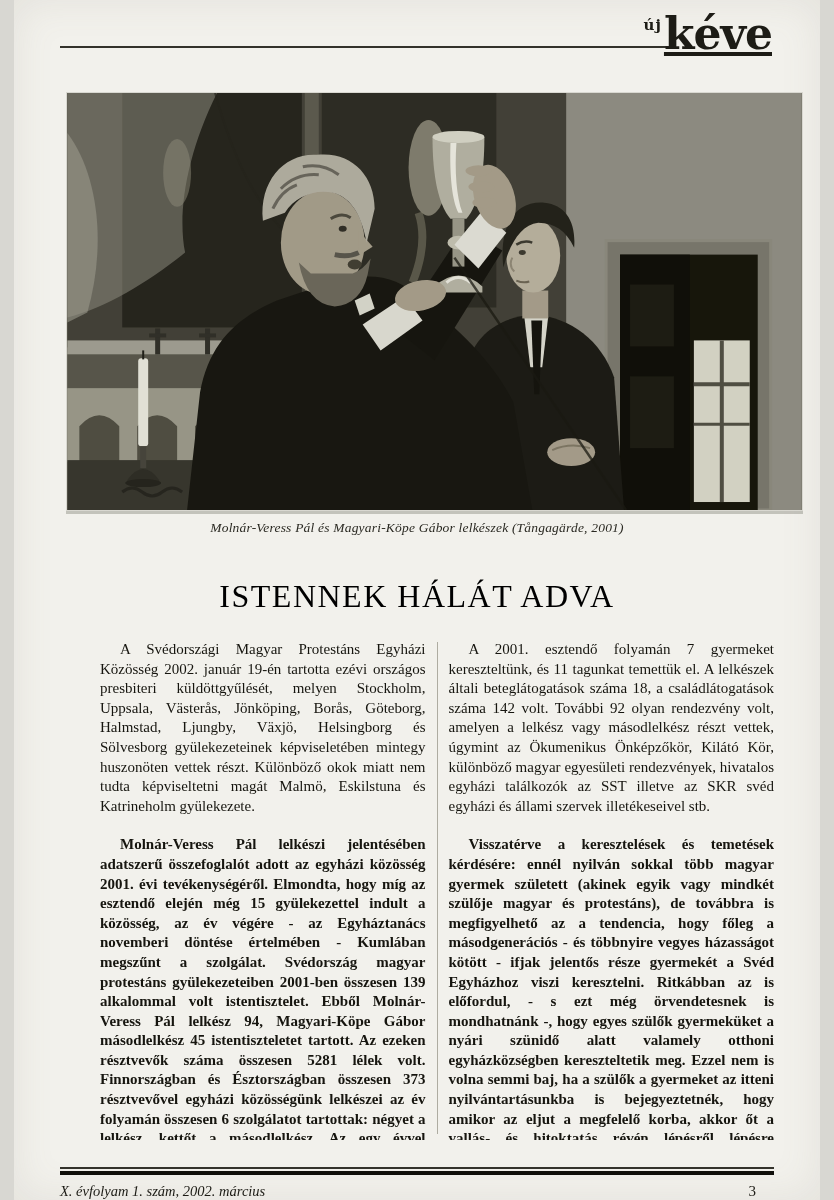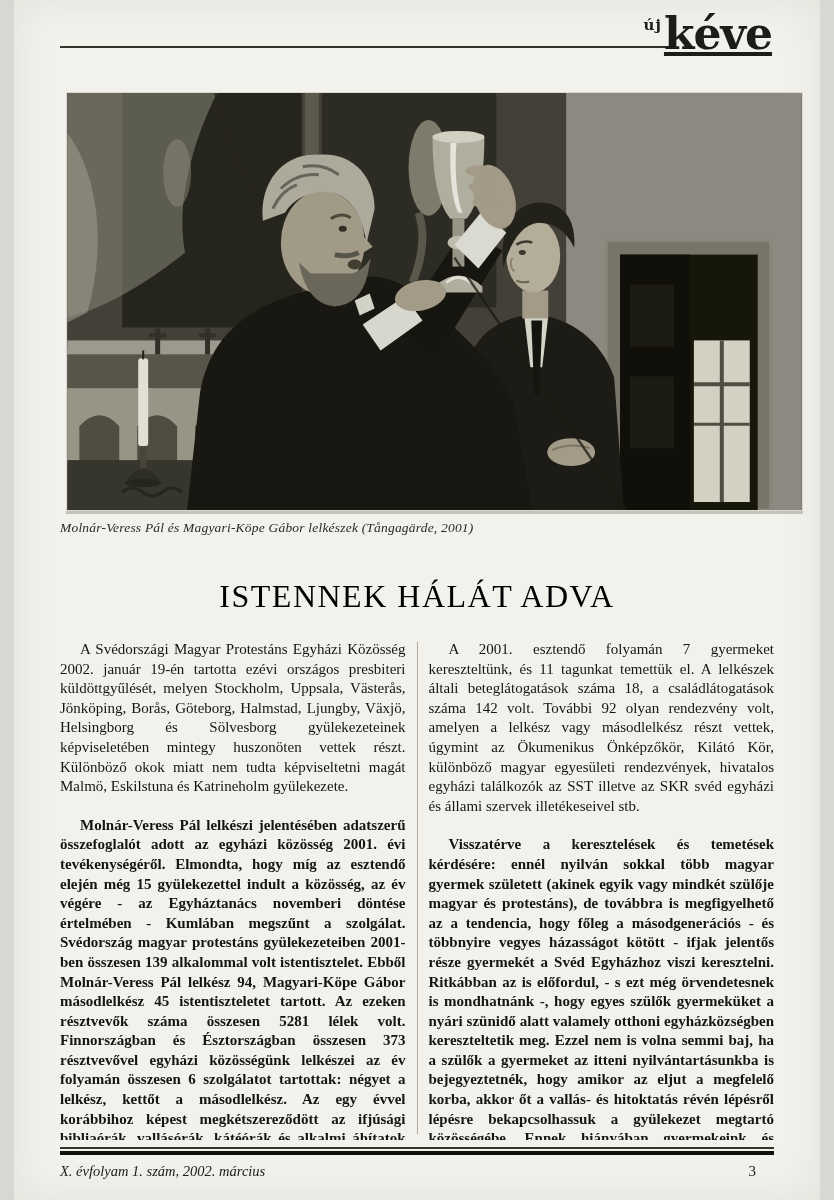--- a/index.html
+++ b/index.html
@@ -25,40 +25,40 @@
   
   .photo-wrap {
     margin-left:6px; width:735px; height:417px;
     background:#6f6d64; overflow:hidden;
     border:1px solid #d9d8d1;
     box-shadow: 0 3px 0 rgba(110,108,98,0.35);
   }
   .photo-wrap svg { display:block; }
 
   .caption {
-    margin-top:9px; text-align:left;
+    margin-top:9px; text-align:center;
     font:italic 13.5px "Liberation Serif", serif;
     color:#2a2922; letter-spacing:0.2px;
   }
 
   .title {
     margin-top:42px; text-align:center;
     font:400 32px "Liberation Serif", serif;
     letter-spacing:1.5px; color:#000000;
   }
 
   
-  .columns { margin-top:25px; display:flex; height:500px; overflow:hidden; }
+  .columns { margin-top:25px; display:flex; height:500px; overflow:hidden;margin-left:40px; }
   .col { flex:1 1 0; font:15px/19.6px "Liberation Serif", serif; text-align:justify; }
   .col-sep { width:1px; background:#aeaca1; margin:2px 11px 6px 11px; }
   .col p { margin:0; text-indent:20px; }
   .col p.gap-above { margin-top:19px;font-weight:bold; }
 
   
-  .footer-area { position:absolute; left:0; right:0; bottom:20px; }
+  .footer-area { position:absolute; left:0; right:0; bottom:0; }
   .rule-thin  { height:2px; background:#34332c; margin-bottom:2px; }
   .rule-thick { height:4px; background:#11100b; }
   .footer-row { display:flex; justify-content:space-between; align-items:baseline; margin-top:8px; }
   .issue  { font:italic 14.5px "Liberation Serif", serif; color:#1c1b15; }
   .pageno { font:15px "Liberation Serif", serif; color:#1c1b15; margin-right:18px; }
 </style>
 </head>
 <body>
 
 <div class="page">

